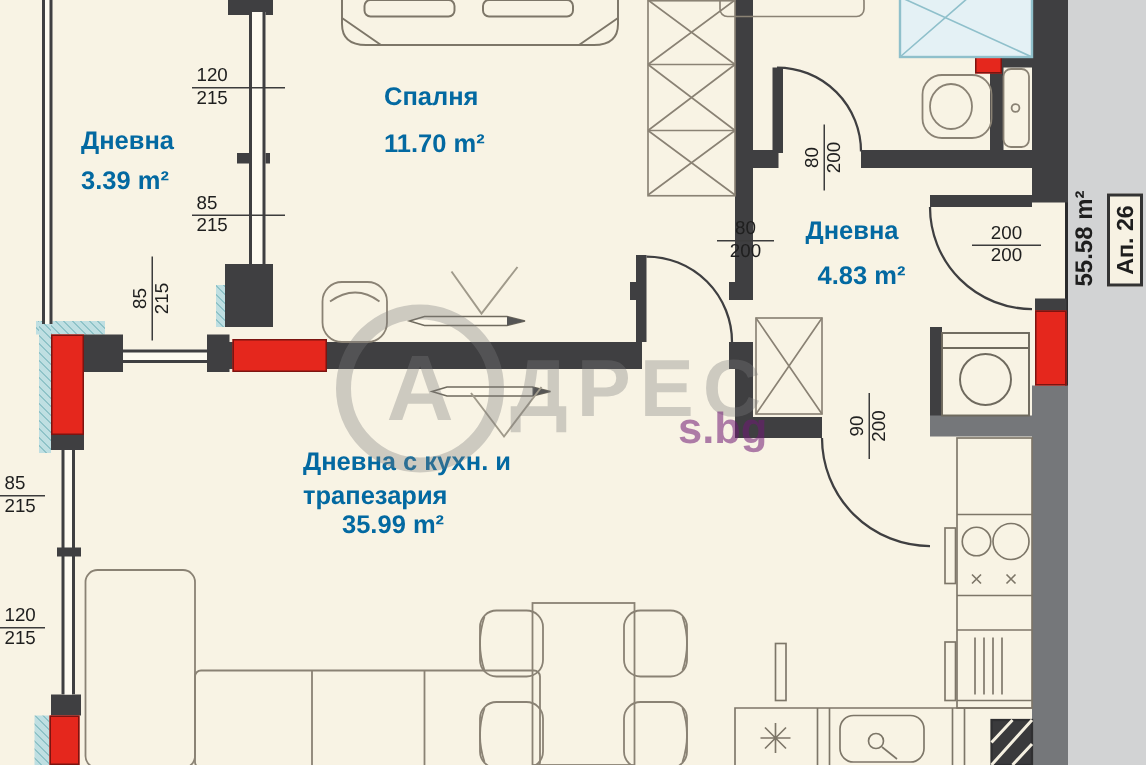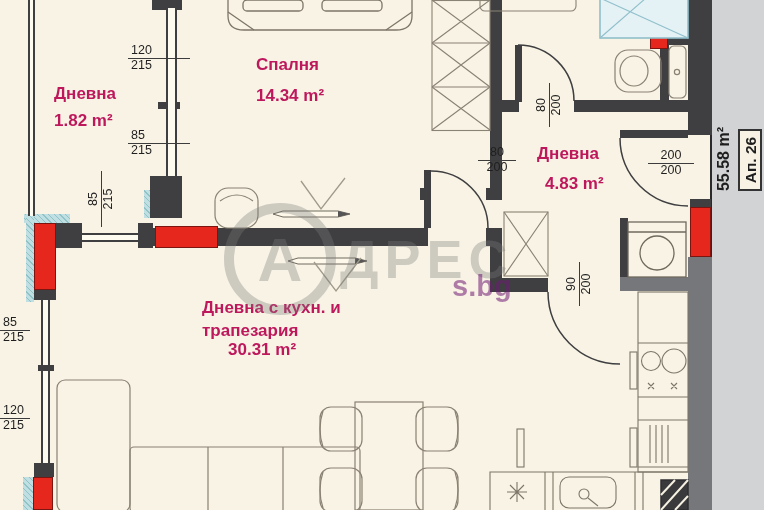--- a/index.html
+++ b/index.html
@@ -7,21 +7,21 @@
          font-family:"Liberation Sans",sans-serif;}
   .abs{position:absolute;}
   .outside{background:#d2d3d4;}
   .edge{background:#2a2a2c;}
   .wall{position:absolute;background:#3f3f41;}
   .wall-gray{position:absolute;background:#75777a;}
   .red{position:absolute;background:#e5271d;border:1px solid #7c1410;box-sizing:border-box;}
   .teal{position:absolute;background:repeating-linear-gradient(45deg,#bfdfe2 0 3px,#8fc3c8 3px 4px);}
   .win-v{position:absolute;background:#fdfaf0;border-left:2px solid #3f3f41;border-right:2px solid #3f3f41;box-sizing:border-box;}
   .win-h{position:absolute;background:#fdfaf0;border-top:2px solid #3f3f41;border-bottom:2px solid #3f3f41;box-sizing:border-box;}
-  .room-label{position:absolute;color:#be185d;font-size:17px;font-weight:600;white-space:nowrap;}
+  .room-label{position:absolute;color:#0369a1;font-size:17px;font-weight:600;white-space:nowrap;}
   .dim{position:absolute;display:flex;flex-direction:column;color:#1f1f1f;font-size:12.5px;line-height:13px;font-weight:500;}
   .dim .dt{border-bottom:1.3px solid #3c3c3c;padding-bottom:1px;}
   .dim.l .dt,.dim.l .db{padding-left:3px;text-align:left;}
   .dim.c{text-align:center;}
   .rot{transform:rotate(-90deg);}
   .apt-area{position:absolute;width:110px;text-align:center;color:#1e1e1e;font-size:16px;font-weight:700;
             transform:rotate(-90deg);white-space:nowrap;}
   .apt-box{position:absolute;width:62px;height:24px;line-height:22px;text-align:center;color:#1e1e1e;
            font-size:15.5px;font-weight:700;border:2px solid #333;background:#f7f2e3;
            transform:rotate(-90deg);box-sizing:border-box;white-space:nowrap;}
@@ -195,28 +195,28 @@
       <path d="M548,292 A72,72 0 0 0 620,364" fill="none" stroke="#3f3f41" stroke-width="1.5"></path>
     </g>
 
     <g>
       <rect x="661" y="480" width="27" height="30" fill="#3a3a3c" stroke="#2f2f31" stroke-width="1.5"></rect>
       <path d="M661,510 L688,480 M661,495 L675,480 M675,510 L688,496" stroke="#f5f0e1" stroke-width="2" fill="none"></path>
     </g>
   </svg>
 
   <span class="room-label" style="left:54px;top:84px;">Дневна</span>
-  <span class="room-label" style="left:54px;top:111px;">1.82 m²</span>
+  <span class="room-label" style="left:54px;top:111px;">3.39 m²</span>
   <span class="room-label" style="left:256px;top:55px;">Спалня</span>
-  <span class="room-label" style="left:256px;top:86px;">14.34 m²</span>
+  <span class="room-label" style="left:256px;top:86px;">11.70 m²</span>
   <span class="room-label" style="left:537px;top:144px;">Дневна</span>
   <span class="room-label" style="left:545px;top:174px;">4.83 m²</span>
   <span class="room-label" style="left:202px;top:321px;">трапезария</span>
   <span class="room-label" style="left:202px;top:298px;">Дневна с кухн. и</span>
-  <span class="room-label" style="left:228px;top:340px;">30.31 m²</span>
+  <span class="room-label" style="left:228px;top:340px;">35.99 m²</span>
 
   <div class="dim l" style="left:128px;top:44px;width:62px;">
     <span class="dt">120</span>
       <span class="db">215</span>
   </div>
   <div class="dim l" style="left:128px;top:129px;width:62px;">
     <span class="dt">85</span>
       <span class="db">215</span>
   </div>
   <div class="dim c rot" style="left:73px;top:185px;width:56px;">

